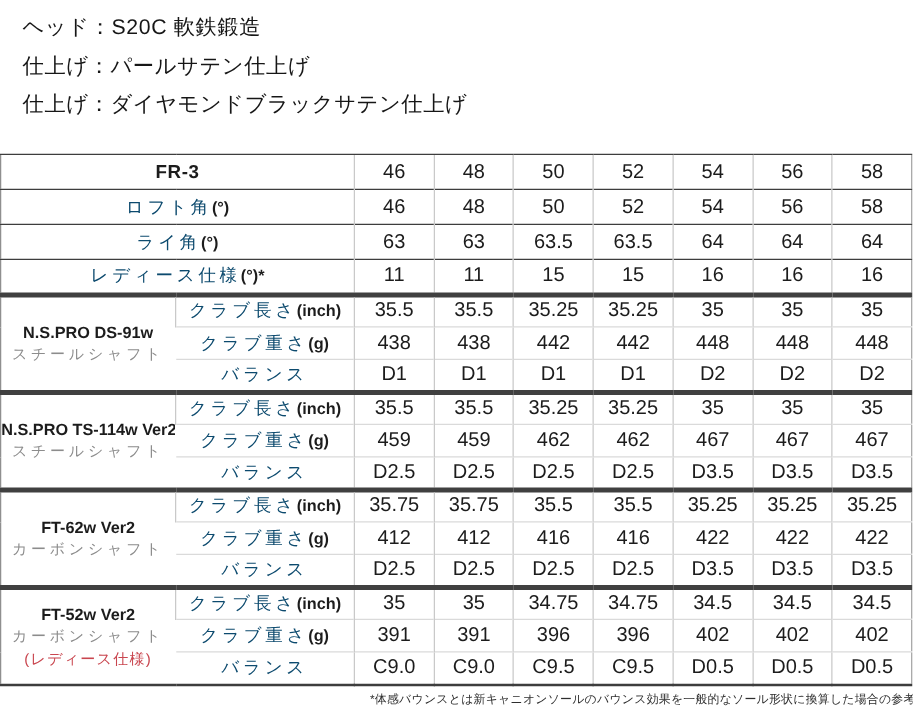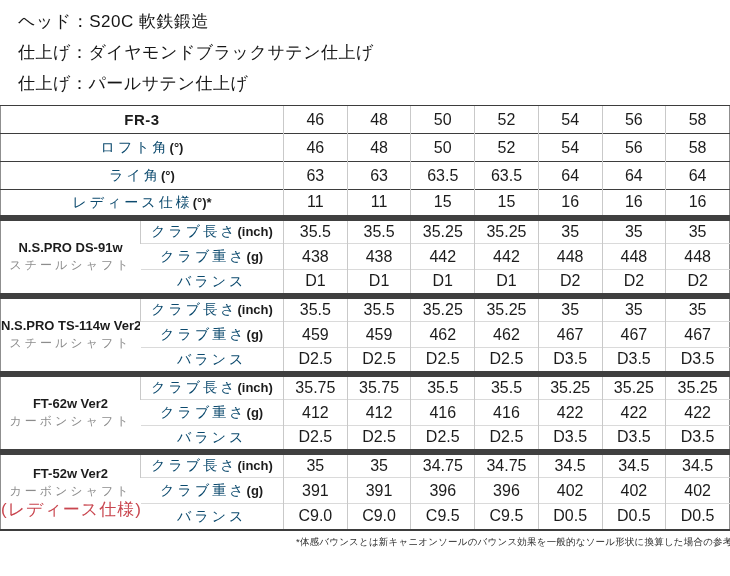--- a/index.html
+++ b/index.html
@@ -9,60 +9,60 @@
     color:#1c1c1c;
   }
   
   .header-block{padding:6px 0 0 18px;}
   .header-line{
     font-size:17px;line-height:31px;color:#161616;
     font-weight:500;letter-spacing:0.5px;white-space:nowrap;
   }
   
   table.spec{
-    width:730px;margin-top:6px;
+    width:730px;margin-top:24px;
     border-collapse:collapse;table-layout:fixed;
     border-left:1px solid #8f8f8f;border-right:1px solid #8f8f8f;
     border-bottom:2px solid #3d3d3d;
   }
   col.c-shaft{width:140px;}
   col.c-label{width:143px;}
   td{
     padding:0;text-align:center;vertical-align:middle;
     border-left:1px solid #c9c9c9;
     white-space:nowrap;overflow:hidden;
   }
   tr td:first-child{border-left:none;}
   tr.angle-row{height:28px;}
   tr.angle-row td{border-top:1.5px solid #3d3d3d;}
   tr.section-row{height:26px;}
-  tr.section-start td{border-top:6px solid #404040;}
+  tr.section-start td{border-top:4px solid #404040;}
   tr.section-inner td{border-top:1px solid #dadada;}
   .num-cell{font-size:16px;color:#1c1c1c;}
   .model-text{font-size:15px;font-weight:700;letter-spacing:0.5px;color:#1c1c1c;}
   .jp-label{color:#0c4a6e;font-size:14px;letter-spacing:3px;}
   .unit{color:#1c1c1c;font-size:13px;font-weight:700;letter-spacing:0;}
   .shaft-cell{padding:2px 0;}
   .shaft-name{font-size:13px;font-weight:700;color:#1c1c1c;line-height:15px;}
   .shaft-type{font-size:12px;color:#8c8c8c;letter-spacing:3px;line-height:15px;margin-top:3px;}
-  .shaft-note{font-size:17px;letter-spacing:1px;line-height:15px;margin-top:3px;}
+  .shaft-note{font-size:12px;letter-spacing:1px;line-height:15px;margin-top:3px;}
   
   .footnotes{margin:4px 0 0 296px;}
   .footnote{
     font-size:9.5px;line-height:14px;color:#2e2e2e;
     letter-spacing:0.2px;white-space:nowrap;
   }
 </style>
 </head>
 <body>
 
 <div class="header-block">
   <div class="header-line">ヘッド：S20C 軟鉄鍛造</div>
+  <div class="header-line">仕上げ：パールサテン仕上げ</div>
   <div class="header-line">仕上げ：ダイヤモンドブラックサテン仕上げ</div>
-  <div class="header-line">仕上げ：パールサテン仕上げ</div>
 </div>
 
 <table class="spec">
   <colgroup>
     <col class="c-shaft">
       <col class="c-label">
     <col>
       <col>
       <col>
       <col>

